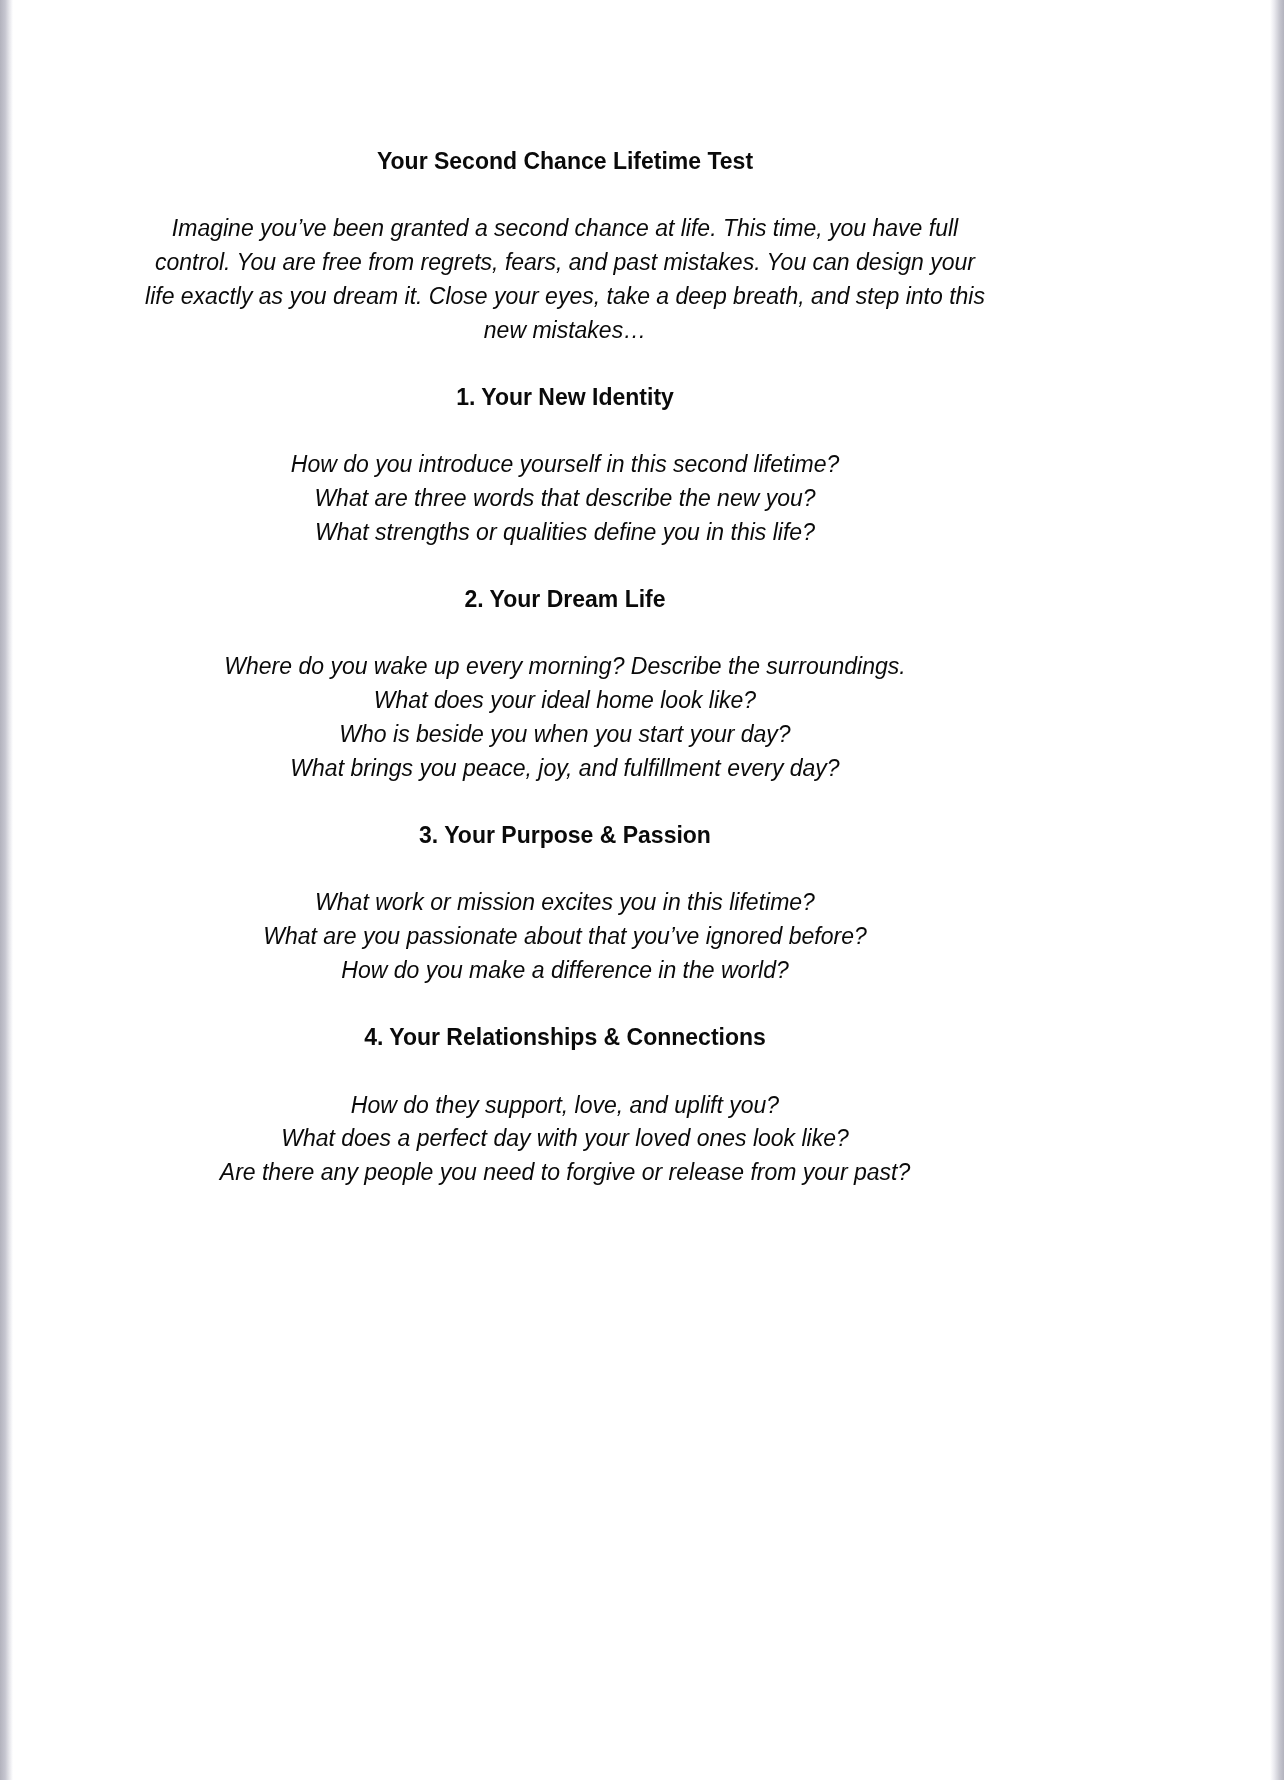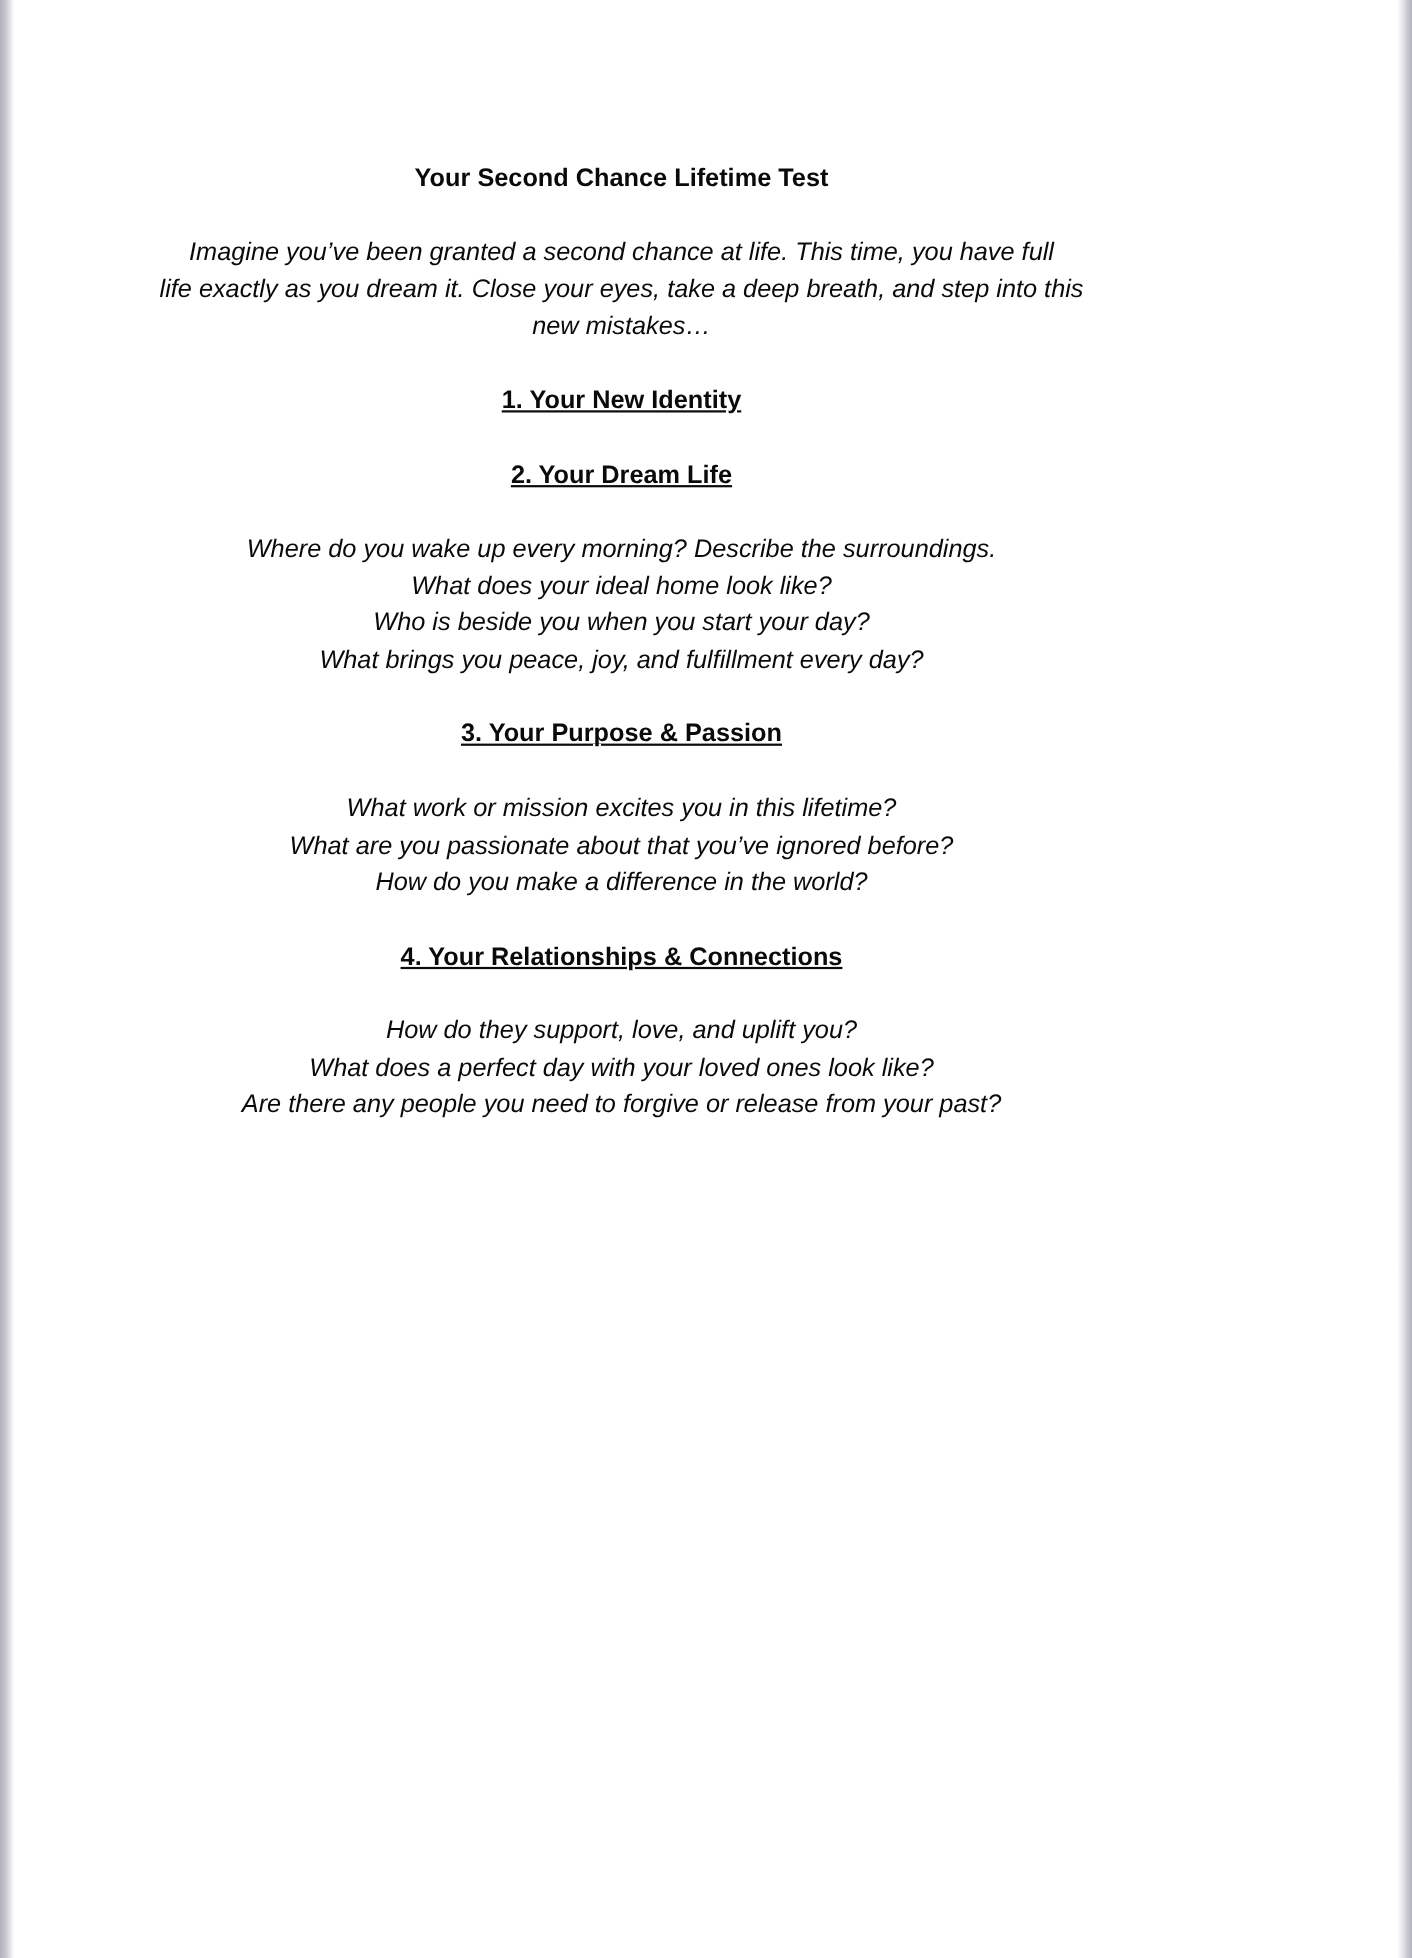--- a/index.html
+++ b/index.html
@@ -40,42 +40,47 @@
   .title {
     font-weight: bold;
     margin: 0 0 33.7px 0;
   }
   .para {
     margin: 0 0 33.7px 0;
   }
   .heading {
     font-weight: bold;
     margin: 0 0 33.7px 0;
-    text-decoration: underline;
   }
   .line {
     white-space: nowrap;
     font-style: italic;
   }
 </style>
 </head>
 <body>
 
 <div class="edge-left"></div>
 <div class="edge-right"></div>
 
 <div class="doc">
   <div class="title">Your Second Chance Lifetime Test</div>
   <div class="para">
       <div class="line">Imagine you’ve been granted a second chance at life. This time, you have full</div>
+      <div class="line">control. You are free from regrets, fears, and past mistakes. You can design your</div>
       <div class="line">life exactly as you dream it. Close your eyes, take a deep breath, and step into this</div>
       <div class="line">new mistakes…</div>
     </div>
   <div id="sections">
       <div class="heading">1. Your New Identity</div>
+      <div class="para">
+        <div class="line">How do you introduce yourself in this second lifetime?</div>
+        <div class="line">What are three words that describe the new you?</div>
+        <div class="line">What strengths or qualities define you in this life?</div>
+      </div>
       <div class="heading">2. Your Dream Life</div>
       <div class="para">
         <div class="line">Where do you wake up every morning? Describe the surroundings.</div>
         <div class="line">What does your ideal home look like?</div>
         <div class="line">Who is beside you when you start your day?</div>
         <div class="line">What brings you peace, joy, and fulfillment every day?</div>
       </div>
       <div class="heading">3. Your Purpose &amp; Passion</div>
       <div class="para">
         <div class="line">What work or mission excites you in this lifetime?</div>

